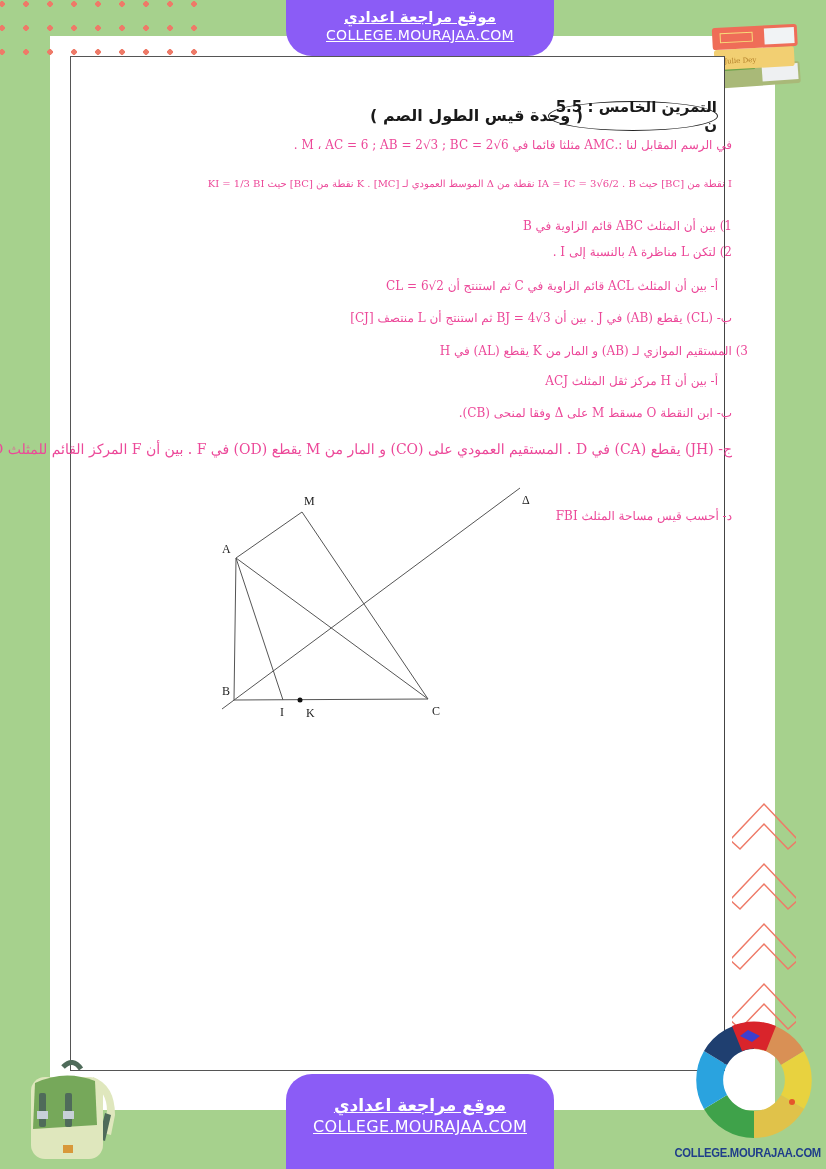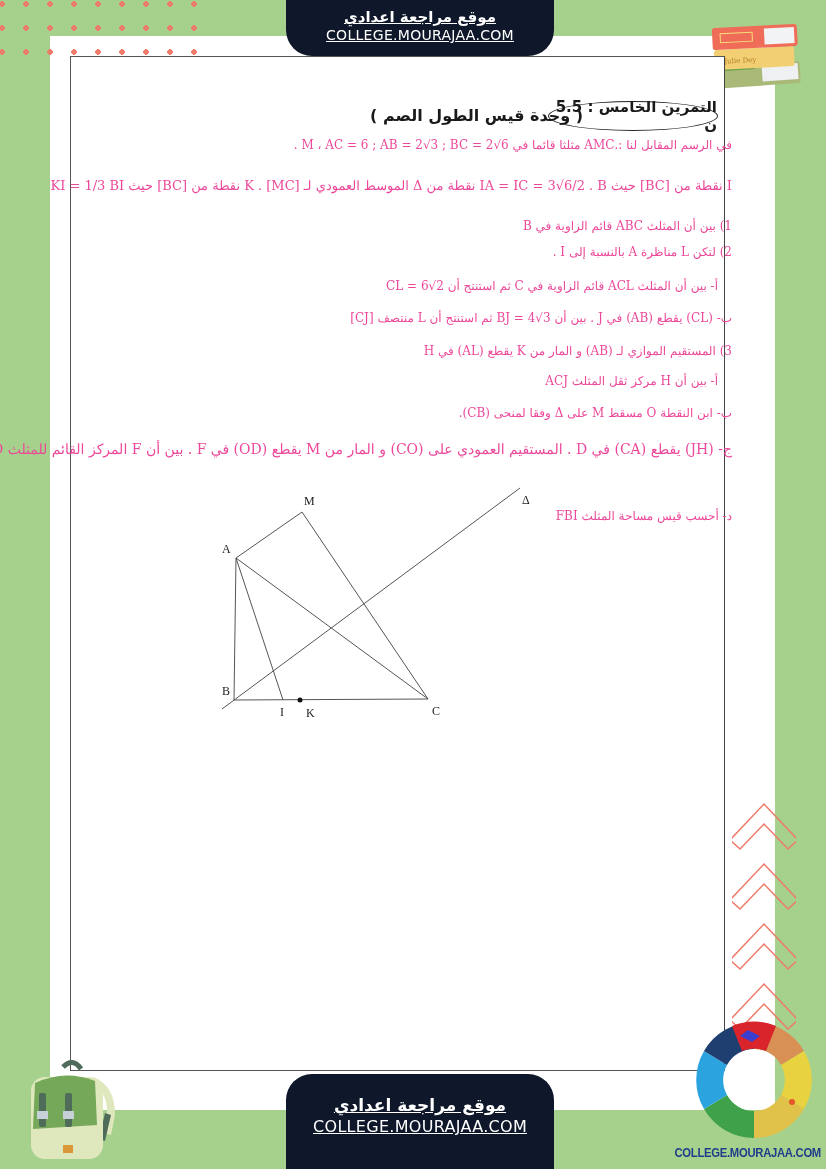--- a/index.html
+++ b/index.html
@@ -16,21 +16,21 @@
     .green-right { position: absolute; left: 775px; top: 0; width: 51px; height: 1169px; background: #a6d18d; }
     .green-bottom { position: absolute; left: 0; top: 1110px; width: 826px; height: 59px; background: #a6d18d; }
     .dots {
       position: absolute; left: 0; top: 0; width: 210px; height: 58px;
       background-image: radial-gradient(circle, #ee7a68 2.6px, transparent 3px);
       background-size: 24px 24px;
       background-position: -10px -8px;
     }
     .banner {
       position: absolute; left: 286px; width: 268px;
-      background: #0f172a; text-align: center; color: #ffffff;
+      background: #8b5cf6; text-align: center; color: #ffffff;
       font-family: "DejaVu Sans", sans-serif;
     }
     .banner-top { top: 0; height: 56px; border-radius: 0 0 26px 26px; padding-top: 8px; }
     .banner-bottom { top: 1074px; height: 95px; border-radius: 26px 26px 0 0; padding-top: 20px; }
     .banner .ar { display: block; font-size: 15px; font-weight: bold; text-decoration: underline; line-height: 18px; }
     .banner .url { display: block; font-size: 14px; text-decoration: underline; letter-spacing: 0.3px; line-height: 18px; }
     .banner-bottom .ar { font-size: 17px; line-height: 22px; }
     .banner-bottom .url { font-size: 16px; line-height: 22px; }
 
     
@@ -92,26 +92,26 @@
     <rect x="20" y="20" width="32" height="9" fill="none" stroke="#f8dc7a" stroke-width="1"></rect>
   </g>
 </svg>
 
 <div class="paper"></div>
 
 <div class="title-oval">التمرين الخامس : 5.5 ن</div>
 <div class="unit">( وحدة قيس الطول الصم )</div>
 
 <div class="doc-text light" style="right:94px; top:138px;">في الرسم المقابل لنا :.AMC مثلثا قائما في M ، AC = 6 ; AB = 2√3 ; BC = 2√6 .</div>
-<div class="doc-text light" style="right:94px; top:178px; font-size:13px;">I نقطة من [BC] حيث IA = IC = 3√6/2 . B نقطة من Δ الموسط العمودي لـ [MC] . K نقطة من [BC] حيث KI = 1/3 BI</div>
+<div class="doc-text light" style="right:94px; top:178px; font-size:10px;">I نقطة من [BC] حيث IA = IC = 3√6/2 . B نقطة من Δ الموسط العمودي لـ [MC] . K نقطة من [BC] حيث KI = 1/3 BI</div>
 <div class="doc-text light" style="right:94px; top:219px;">1) بين أن المثلث ABC قائم الزاوية في B</div>
 <div class="doc-text light" style="right:94px; top:245px;">2) لتكن L مناظرة A بالنسبة إلى I .</div>
 <div class="doc-text light" style="right:108px; top:279px;">أ- بين أن المثلث ACL قائم الزاوية في C ثم استنتج أن CL = 6√2</div>
 <div class="doc-text light" style="right:94px; top:311px;">ب- (CL) يقطع (AB) في J . بين أن BJ = 4√3 ثم استنتج أن L منتصف [CJ]</div>
-<div class="doc-text light" style="right:94px; top:344px;margin-left:19px;">3) المستقيم الموازي لـ (AB) و المار من K يقطع (AL) في H</div>
+<div class="doc-text light" style="right:78px; top:344px;margin-left:19px;">3) المستقيم الموازي لـ (AB) و المار من K يقطع (AL) في H</div>
 <div class="doc-text light" style="right:108px; top:374px;">أ- بين أن H مركز ثقل المثلث ACJ</div>
 <div class="doc-text light" style="right:94px; top:406px;">ب- ابن النقطة O مسقط M على Δ وفقا لمنحى (CB).</div>
 <div class="doc-text light" style="right:94px; top:441px; font-size:14px;">ج- (JH) يقطع (CA) في D . المستقيم العمودي على (CO) و المار من M يقطع (OD) في F . بين أن F المركز القائم للمثلث MCO</div>
 <div class="doc-text light" style="right:94px; top:488px;margin-top:21px;">د- أحسب قيس مساحة المثلث FBI</div>
 
 <svg class="fig" viewBox="0 0 340 250">
   <g stroke="#555" stroke-width="1" fill="none">
     <line x1="26" y1="78" x2="92" y2="32"></line>
     <line x1="92" y1="32" x2="218" y2="219"></line>
     <line x1="26" y1="78" x2="24" y2="220"></line>

